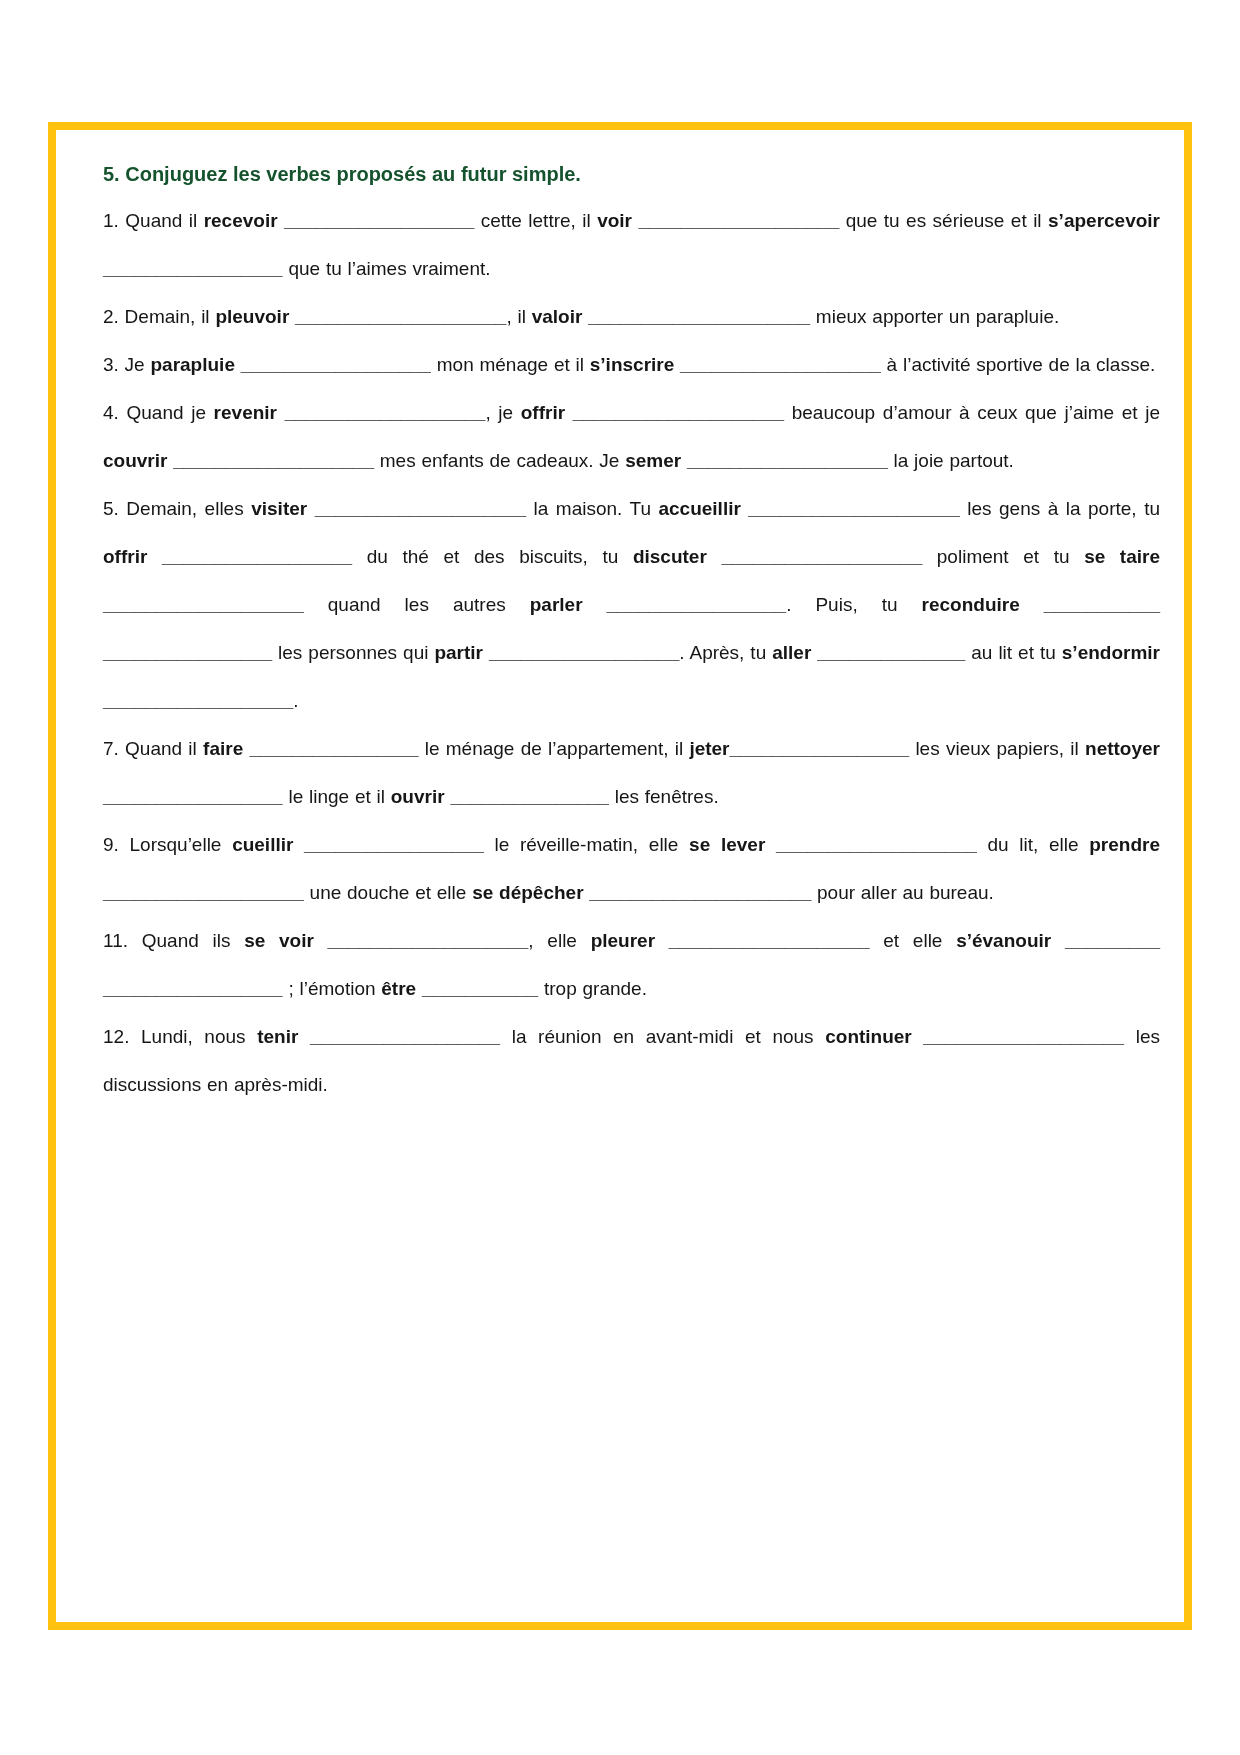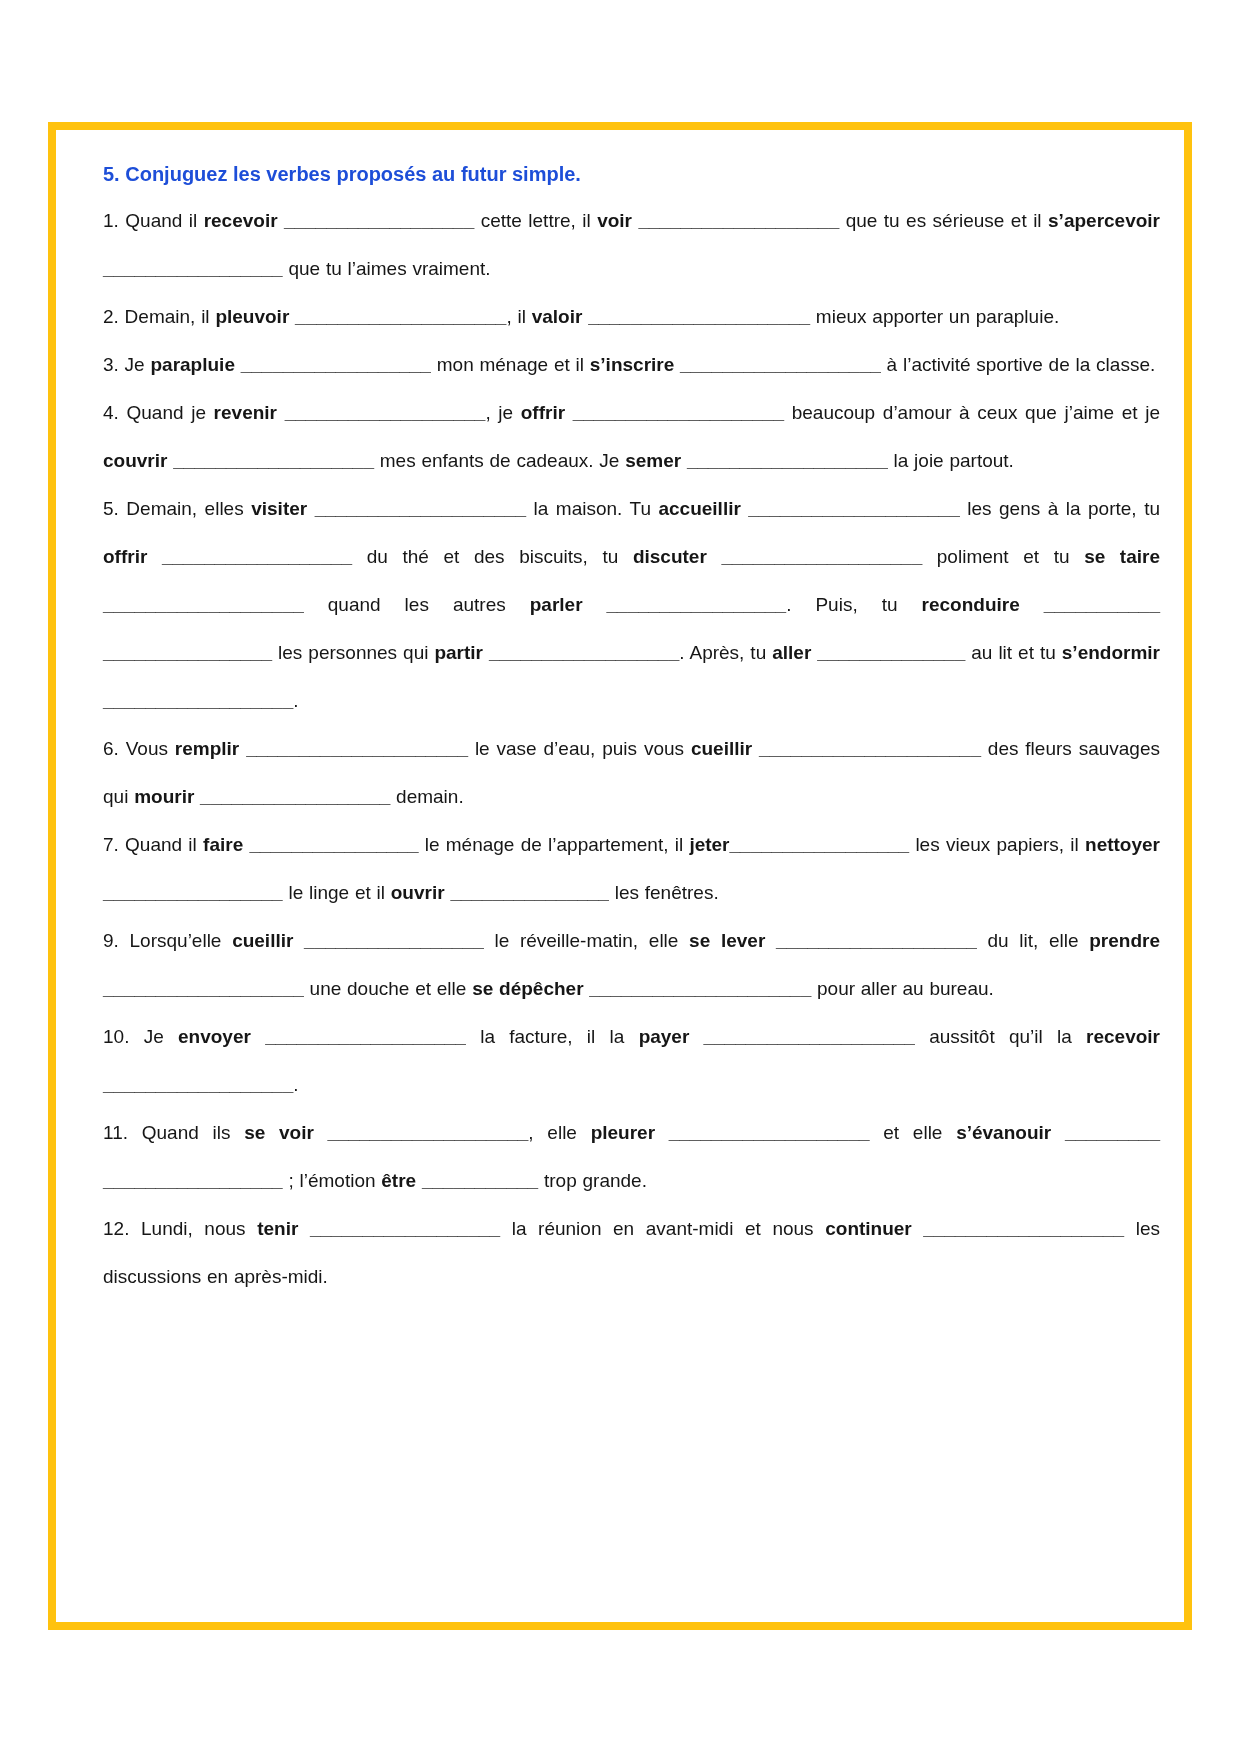--- a/index.html
+++ b/index.html
@@ -44,28 +44,26 @@
   }
   .para b {
     font-weight: 700;
   }
 </style>
 </head>
 <body style="color: rgb(22, 22, 22); background: rgb(255, 255, 255);">
 
 <div class="frame" style="border-color: rgb(255, 194, 14);">
   <div class="content">
-    <p class="title" style="color: #1d4ed8;">5. Conjuguez les verbes proposés au futur simple.</p>
+    <p class="title" style="color: #14532d;">5. Conjuguez les verbes proposés au futur simple.</p>
     <div id="exercises">
         <p class="para"><span>1. Quand il </span><b>recevoir </b><b>__________________</b><span> cette lettre, il </span><b>voir </b><b>___________________</b><span> que tu es sérieuse et il </span><b>s’apercevoir </b><b>_________________</b><span> que tu l’aimes vraiment.</span></p>
         <p class="para"><span>2. Demain, il </span><b>pleuvoir </b><b>____________________</b><span>, il </span><b>valoir </b><b>_____________________</b><span> mieux apporter un parapluie.</span></p>
         <p class="para"><span>3. Je </span><b>parapluie </b><b>__________________</b><span> mon ménage et il </span><b>s’inscrire </b><b>___________________</b><span> à l’activité sportive de la classe.</span></p>
         <p class="para"><span>4. Quand je </span><b>revenir </b><b>___________________</b><span>, je </span><b>offrir </b><b>____________________</b><span> beaucoup d’amour à ceux que j’aime et je </span><b>couvrir </b><b>___________________</b><span> mes enfants de cadeaux. Je </span><b>semer </b><b>___________________</b><span> la joie partout.</span></p>
         <p class="para"><span>5. Demain, elles </span><b>visiter </b><b>____________________</b><span> la maison. Tu </span><b>accueillir </b><b>____________________</b><span> les gens à la porte, tu </span><b>offrir </b><b>__________________</b><span> du thé et des biscuits, tu </span><b>discuter </b><b>___________________</b><span> poliment et tu </span><b>se taire </b><b>___________________</b><span> quand les autres </span><b>parler </b><b>_________________</b><span>. Puis, tu </span><b>reconduire </b><b>___________​________________</b><span> les personnes qui </span><b>partir </b><b>__________________</b><span>. Après, tu </span><b>aller </b><b>______________</b><span> au lit et tu </span><b>s’endormir </b><b>__________________</b><span>.</span></p>
-        <p class="para"><span>6. Vous </span><b>remplir </b><b>_____________________</b><span> le vase d’eau, puis vous </span><b>cueillir </b><b>_____________________</b><span> des fleurs sauvages qui </span><b>mourir </b><b>__________________</b><span> demain.</span></p>
         <p class="para"><span>7. Quand il </span><b>faire </b><b>________________</b><span> le ménage de l’appartement, il </span><b>jeter</b><b>_________________</b><span> les vieux papiers, il </span><b>nettoyer </b><b>_________________</b><span> le linge et il </span><b>ouvrir </b><b>_______________</b><span> les fenêtres.</span></p>
         <p class="para"><span>9. Lorsqu’elle </span><b>cueillir </b><b>_________________</b><span> le réveille-matin, elle </span><b>se lever </b><b>___________________</b><span> du lit, elle </span><b>prendre </b><b>___________________</b><span> une douche et elle </span><b>se dépêcher </b><b>_____________________</b><span> pour aller au bureau.</span></p>
-        <p class="para"><span>10. Je </span><b>envoyer </b><b>___________________</b><span> la facture, il la </span><b>payer </b><b>____________________</b><span> aussitôt qu’il la </span><b>recevoir </b><b>__________________</b><span>.</span></p>
         <p class="para"><span>11. Quand ils </span><b>se voir </b><b>___________________</b><span>, elle </span><b>pleurer </b><b>___________________</b><span> et elle </span><b>s’évanouir </b><b>_________​_________________</b><span> ; l’émotion </span><b>être </b><b>___________</b><span> trop grande.</span></p>
         <p class="para"><span>12. Lundi, nous </span><b>tenir </b><b>__________________</b><span> la réunion en avant-midi et nous </span><b>continuer </b><b>___________________</b><span> les discussions en après-midi.</span></p>
       </div>
   </div>
 </div>
 
 </body></html>

